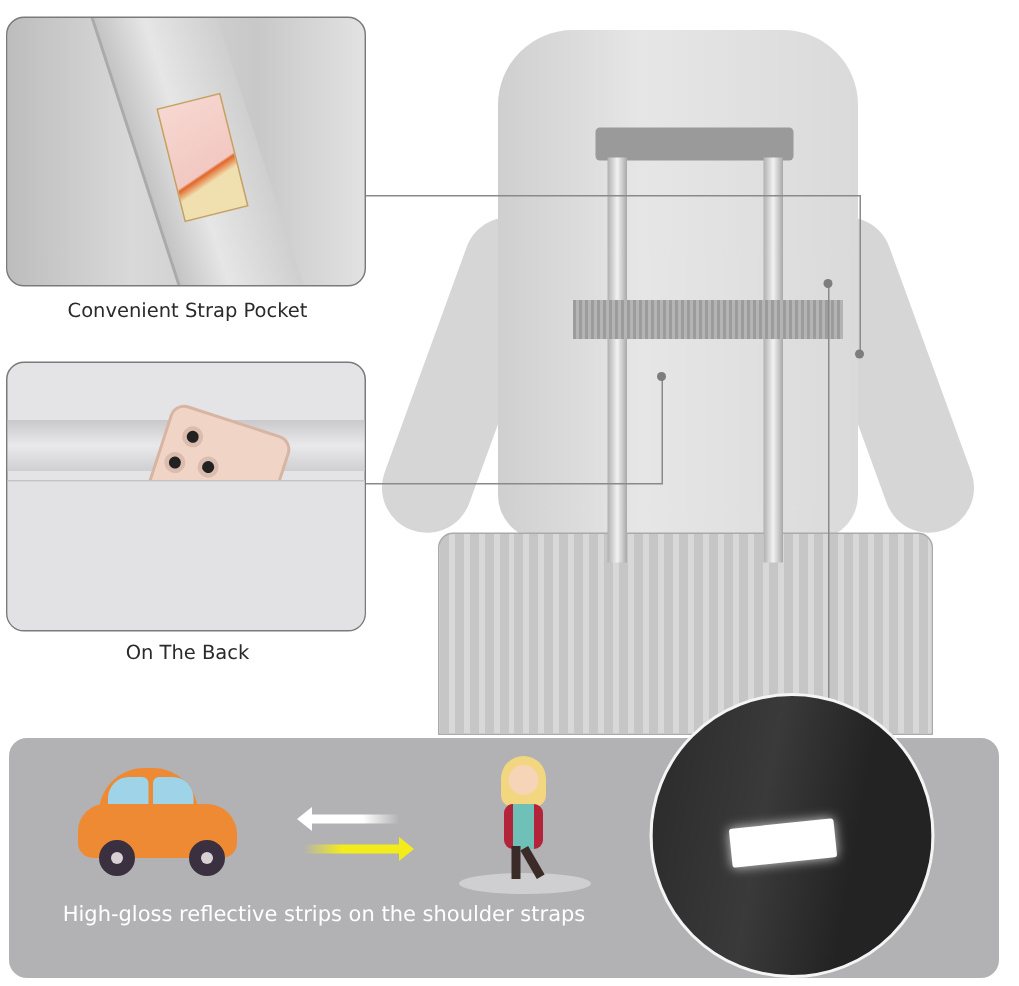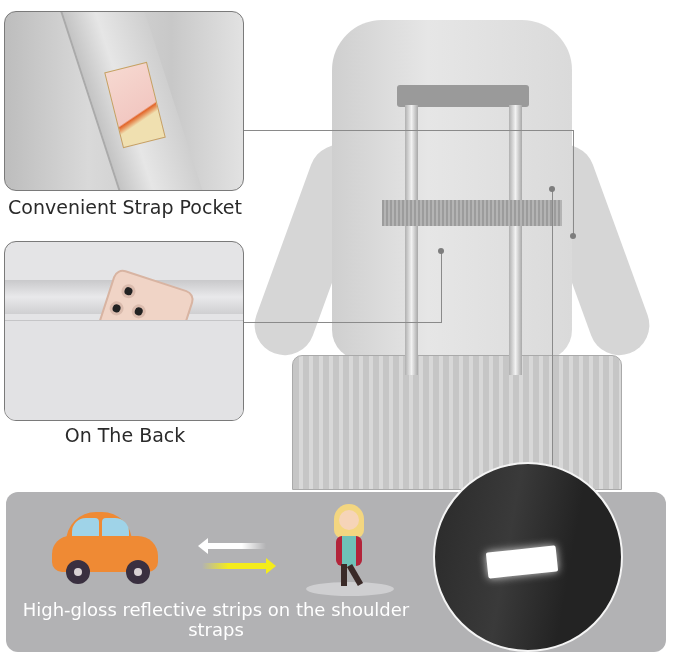--- a/index.html
+++ b/index.html
@@ -2,21 +2,21 @@
 <html><head>
 <meta charset="utf-8">
 <style>
   * { box-sizing: border-box; margin: 0; padding: 0; }
   body { width: 679px; height: 657px; background: #ffffff; position: relative; overflow: hidden; font-family: "DejaVu Sans", sans-serif; }
 
   .inset { position: absolute; border: 1.5px solid #7a7a7a; border-radius: 12px; overflow: hidden; background: #d8d8d8; }
   .inset1 { left: 4px; top: 11px; width: 240px; height: 180px; background: linear-gradient(90deg, #bdbdbd 0%, #d9d9d9 35%, #c8c8c8 70%, #e2e2e2 100%); }
   .inset2 { left: 4px; top: 241px; width: 240px; height: 180px; background: #e4e4e6; }
 
-  .caption { position: absolute; font-size: 19px; color: #2a2a2a; text-align: center; width: 250px; left: 0; line-height: 17px; }
+  .caption { position: absolute; font-size: 13px; color: #2a2a2a; text-align: center; width: 250px; left: 0; line-height: 17px; }
   .cap1 { top: 199px; }
   .cap2 { top: 427px; }
 
   .strap { position: absolute; left: 90px; top: -20px; width: 80px; height: 240px; background: linear-gradient(90deg, #c4c4c4, #e6e6e6 40%, #cfcfcf); transform: rotate(-18deg); border-left: 2px solid #aaa; }
   .card { position: absolute; left: 108px; top: 54px; width: 44px; height: 78px; background: linear-gradient(160deg, #f6d8d0 0%, #f2c8c2 60%, #e2662a 62%, #f0e0b0 70%); transform: rotate(-14deg); border: 1px solid #c8a060; }
 
   .belt { position: absolute; left: 0; top: 38px; width: 240px; height: 34px; background: linear-gradient(180deg, #c9c9cb, #e9e9eb 50%, #cfcfd1); }
   .phone { position: absolute; left: 95px; top: 36px; width: 84px; height: 92px; background: #f0d4c6; border-radius: 10px; transform: rotate(18deg); border: 2px solid #d8b4a2; }
   .lens { position: absolute; width: 14px; height: 14px; background: #222; border-radius: 50%; border: 3px solid #dbbcae; }
   .pocket { position: absolute; left: 0; top: 78px; width: 240px; height: 110px; background: #e2e2e4; border-top: 1px solid #c5c5c7; }
@@ -28,21 +28,21 @@
   .handle-top { position: absolute; left: 135px; top: 85px; width: 132px; height: 22px; background: #9a9a9a; border-radius: 3px; }
   .rod { position: absolute; top: 105px; width: 13px; height: 270px; background: linear-gradient(90deg, #b0b0b0, #f2f2f2, #a8a8a8); }
   .rod-l { left: 143px; }
   .rod-r { left: 247px; }
   .band { position: absolute; left: 120px; top: 200px; width: 180px; height: 26px; background: repeating-linear-gradient(90deg, #9c9c9c 0 2px, #b4b4b4 2px 4px); }
   .suitcase { position: absolute; left: 30px; top: 355px; width: 330px; height: 135px; background: repeating-linear-gradient(90deg, #c6c6c6 0 6px, #d8d8d8 6px 10px); border-radius: 10px 10px 0 0; border: 1px solid #aaa; }
   .callout-line { position: absolute; background: #8a8a8a; }
   .dot { position: absolute; width: 6px; height: 6px; border-radius: 50%; background: #7d7d7d; }
 
   .banner { position: absolute; left: 6px; top: 492px; width: 660px; height: 160px; background: #b2b2b4; border-radius: 12px; }
-  .banner-text { position: absolute; left: 10px; top: 108px; width: 400px; font-size: 18px; line-height: 20px; color: #ffffff; text-align: center; }
+  .banner-text { position: absolute; left: 10px; top: 108px; width: 400px; font-size: 14px; line-height: 20px; color: #ffffff; text-align: center; }
 
   .car { position: absolute; left: 46px; top: 20px; width: 110px; height: 70px; }
   .car-body { position: absolute; left: 0; top: 24px; width: 106px; height: 36px; background: #ef8a34; border-radius: 18px 20px 10px 10px; }
   .car-top { position: absolute; left: 14px; top: 0; width: 66px; height: 34px; background: #ef8a34; border-radius: 30px 30px 0 0; }
   .window { position: absolute; top: 6px; width: 27px; height: 24px; background: #9fd3e8; border-radius: 14px 4px 0 0; }
   .wheel { position: absolute; top: 48px; width: 24px; height: 24px; border-radius: 50%; background: #3a3040; border: 5px solid #3a3040; }
   .wheel::after { content: ""; position: absolute; left: 3px; top: 3px; width: 8px; height: 8px; border-radius: 50%; background: #d9d2d4; }
 
   .arrow { position: absolute; height: 6px; }
   .arrow-white { left: 200px; top: 51px; width: 60px; background: linear-gradient(90deg, #ffffff 60%, rgba(255,255,255,0)); }

